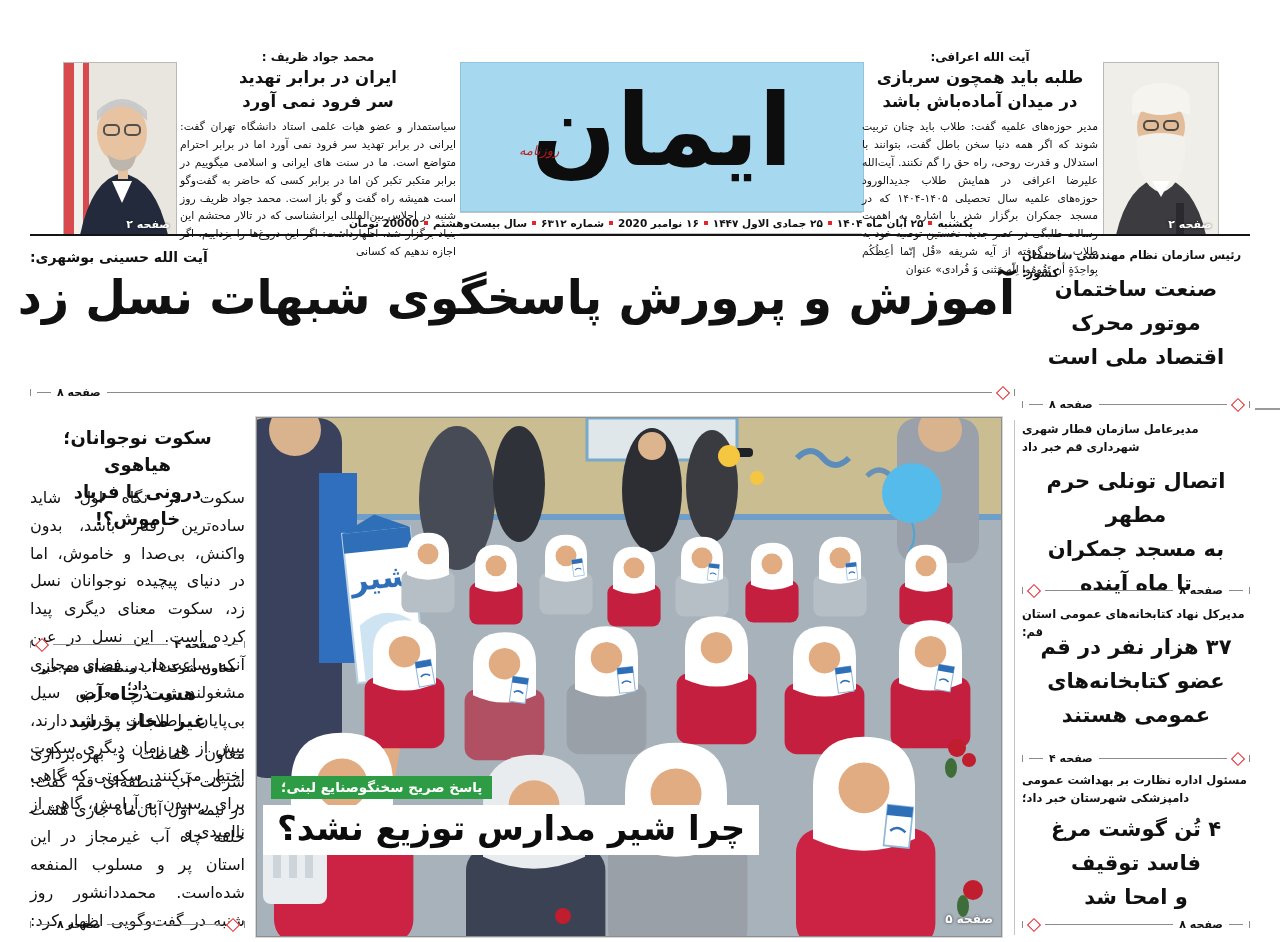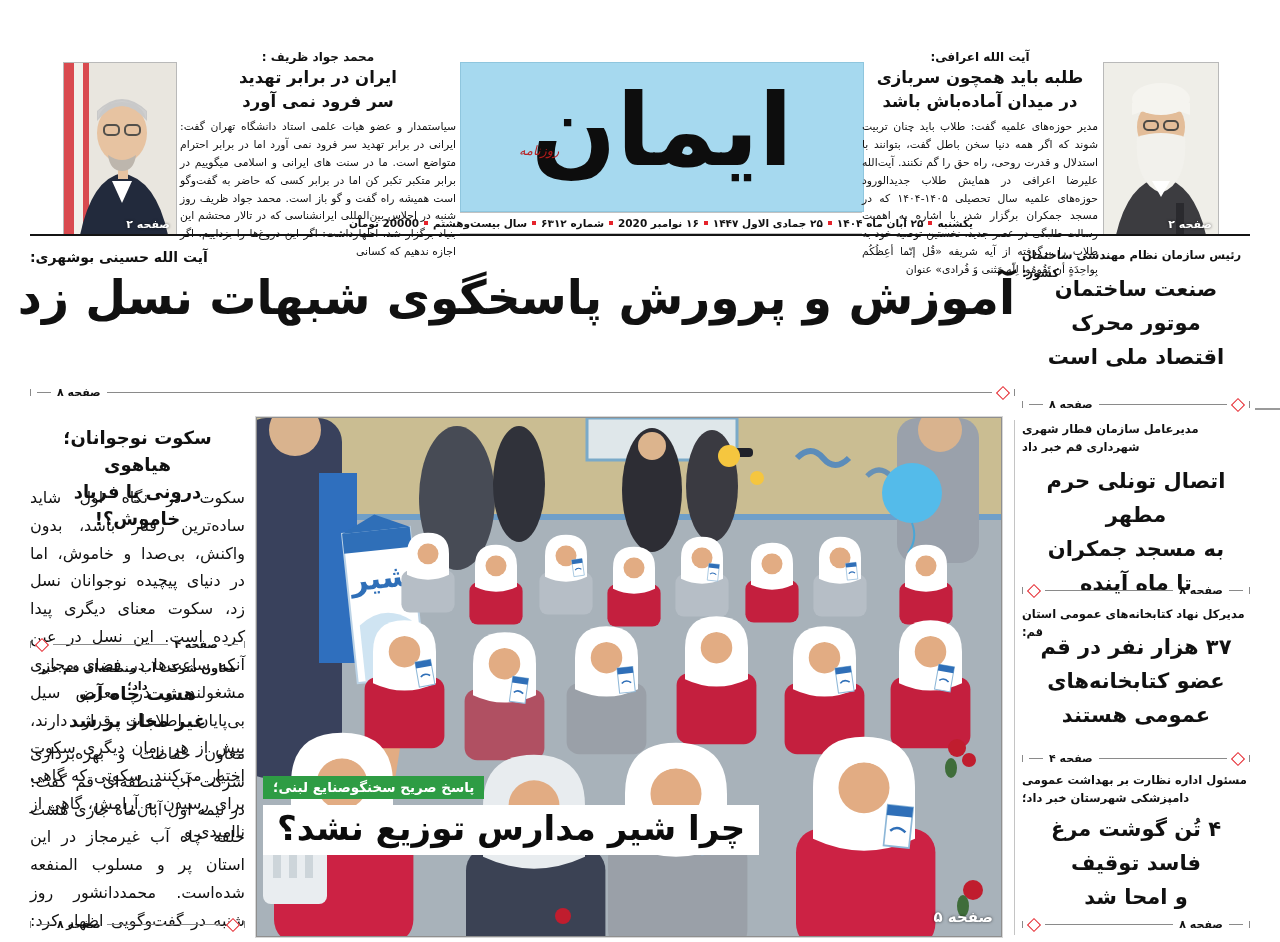--- a/index.html
+++ b/index.html
@@ -53,21 +53,21 @@
   .vdivider{position:absolute;width:1px;background:#c4c4c4;}
   .edge-mark{position:absolute;height:2px;background:#9a9a9a;}
 
   
   .mainphoto{position:absolute;border:1px solid #8f8f8f;box-shadow:0 0 0 1px #d7d7d7;overflow:hidden;}
   .mainphoto svg{display:block;width:100%;height:100%;}
   .photo-badge{position:absolute;background:#2e9c44;color:#fff;font-size:13.5px;font-weight:bold;
                padding:3px 10px 4px;white-space:nowrap;}
   .photo-banner{position:absolute;background:#ffffff;color:#0c0c0c;font-size:34px;font-weight:900;
                 padding:4px 14px 7px;white-space:nowrap;line-height:1.15;}
-  .photo-pagenum{position:absolute;color:#fff;font-size:15px;font-weight:bold;
+  .photo-pagenum{position:absolute;color:#fff;font-size:12px;font-weight:bold;
                  text-shadow:0 0 3px rgba(0,0,0,.7);}
 </style>
 </head>
 <body>
 
 <div class="page">
 
   <div class="hphoto" style="left:63px;top:62px;width:112px;height:172px;">
     <svg viewBox="0 0 112 172" preserveAspectRatio="none">
       <rect width="112" height="172" fill="#e9e6df"></rect>
@@ -323,21 +323,21 @@
       <g>
           <circle cx="306" cy="498" r="8" fill="#c01d2e"></circle>
         </g>
 
       <rect x="6" y="396" width="64" height="90" rx="8" fill="#e9edf0"></rect>
       <rect x="16" y="408" width="8" height="52" fill="#cdd5da"></rect>
       <rect x="32" y="408" width="8" height="52" fill="#cdd5da"></rect>
       <rect x="48" y="408" width="8" height="52" fill="#cdd5da"></rect>
     </svg>
 
-    <div class="photo-badge" style="left:6px;top:358px;">پاسخ صریح سخنگوصنایع لبنی؛</div>
+    <div class="photo-badge" style="left:14px;top:358px;">پاسخ صریح سخنگوصنایع لبنی؛</div>
     <div class="photo-banner" style="left:6px;top:387px;">چرا شیر مدارس توزیع نشد؟</div>
     <div class="photo-pagenum" style="right:8px;bottom:10px;">صفحه ۵</div>
   </div>
 
   <div class="vdivider" style="left:1014px;top:420px;height:515px;"></div>
   <div class="edge-mark" style="left:1255px;top:408px;width:25px;"></div>
 
   <div class="col-kicker right-align" style="left:1022px;top:247px;width:228px;">رئیس سازمان نظام مهندسی ساختمان کشور:</div>
   <div class="col-headline" style="left:1022px;top:272px;width:228px;">صنعت ساختمان
 موتور محرک

